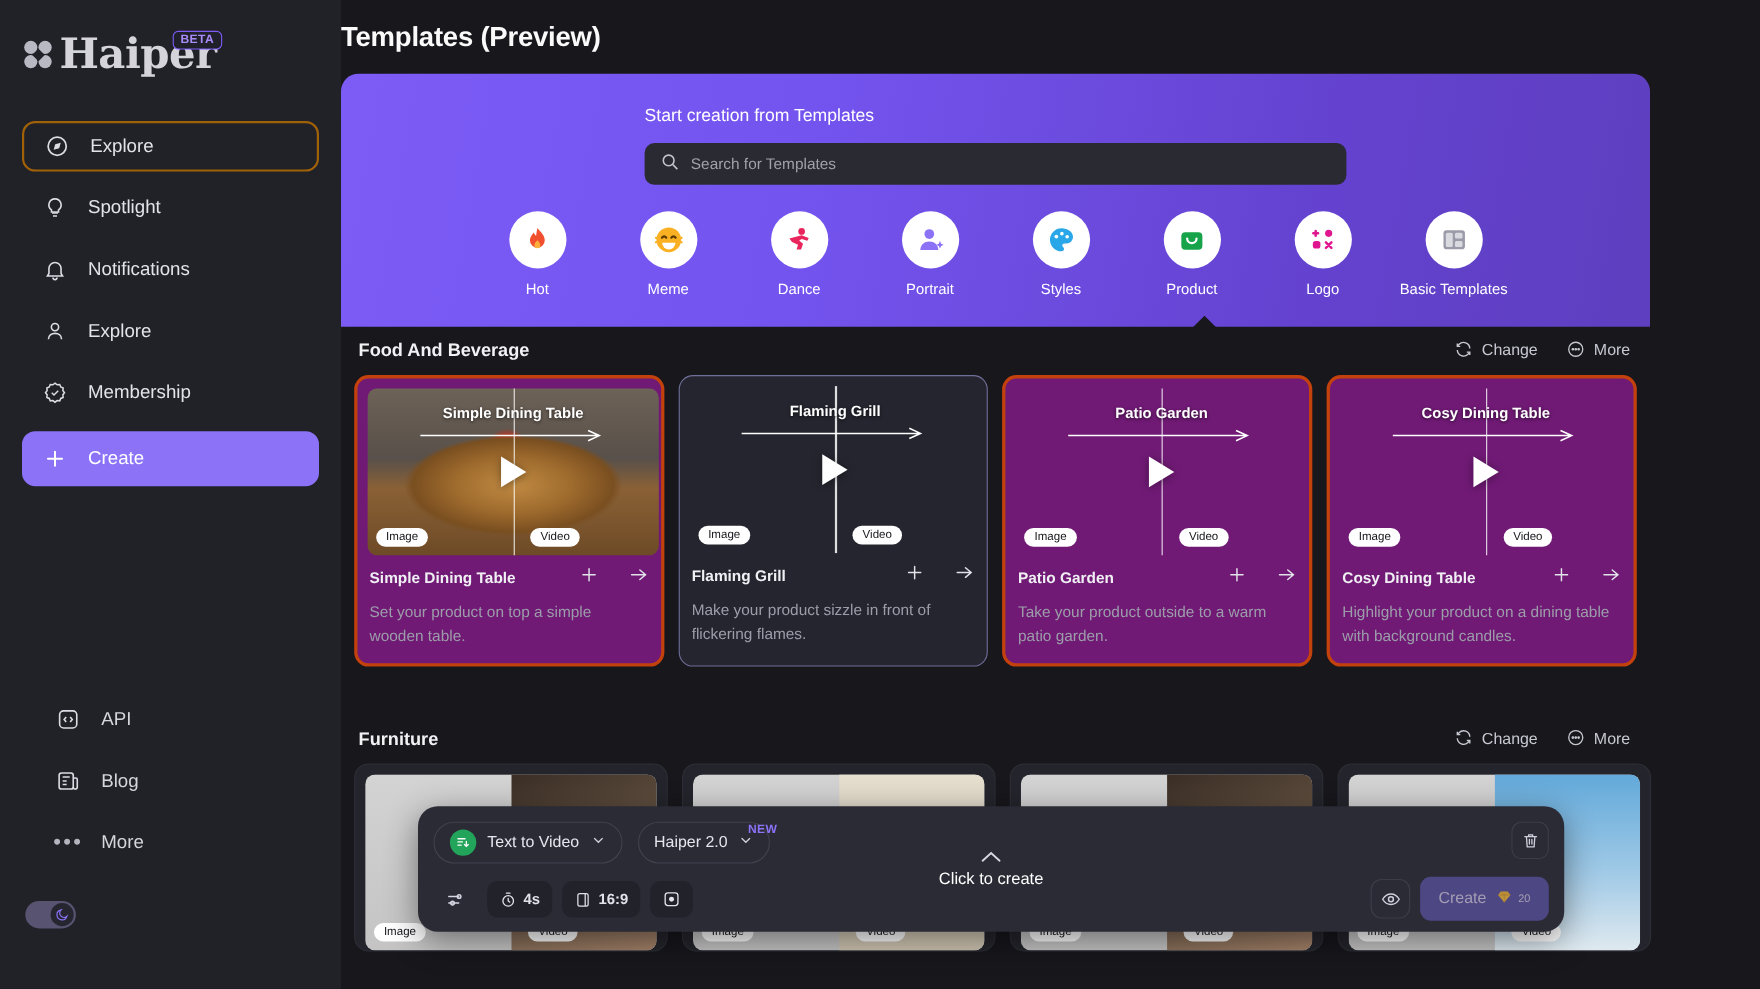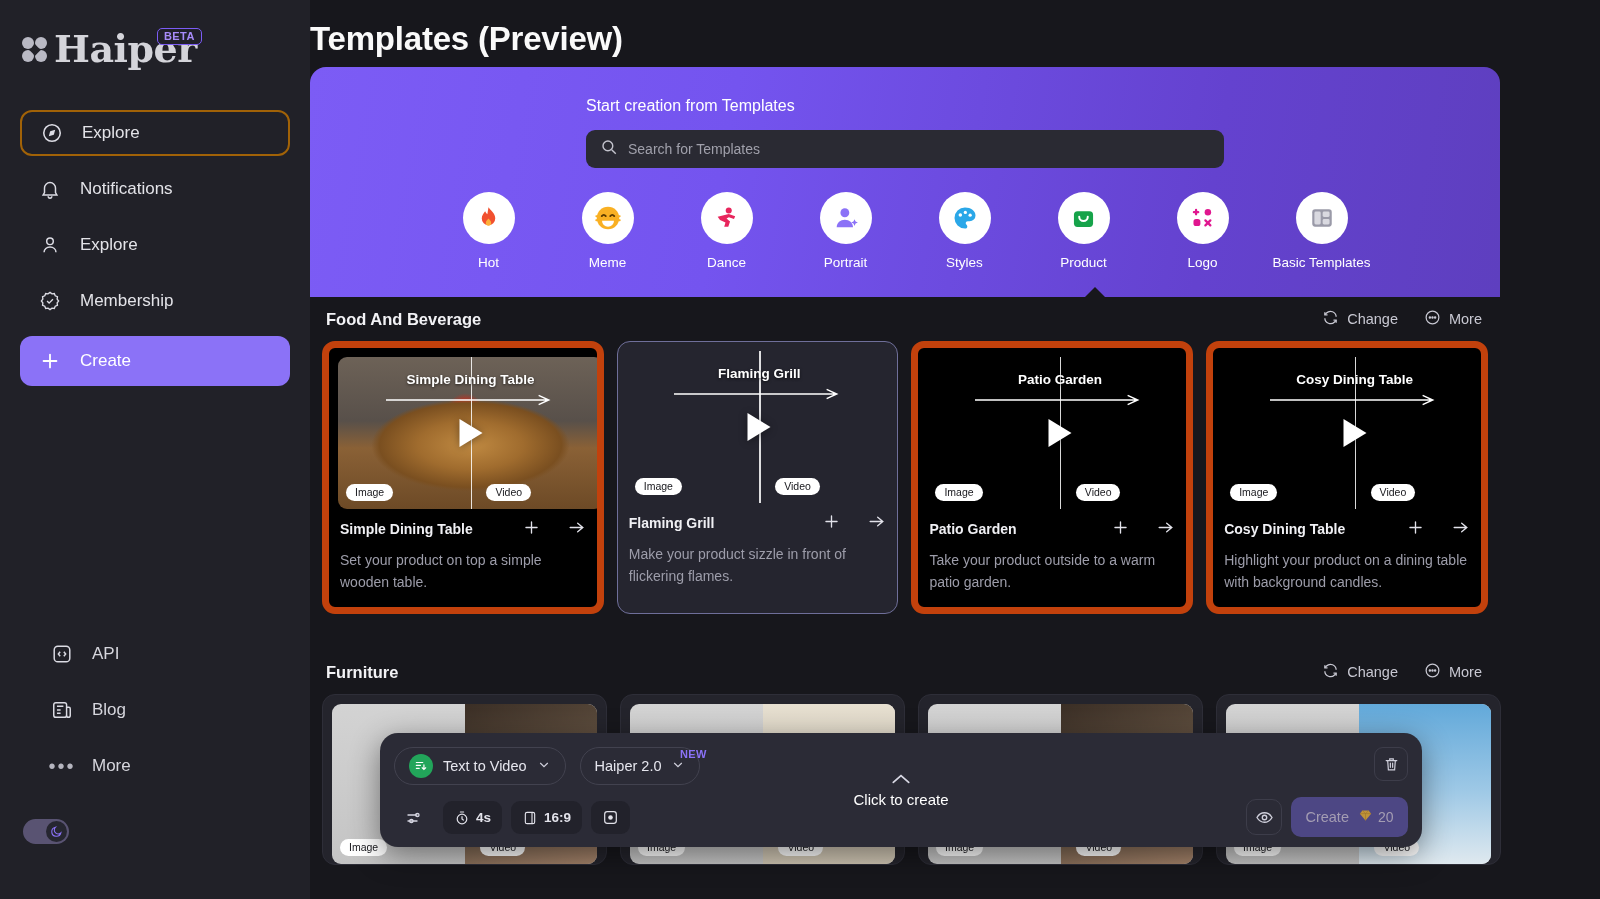--- a/index.html
+++ b/index.html
@@ -60,21 +60,21 @@
     justify-content: flex-end; padding: 0 2px; cursor: pointer;
   }
   .theme-knob {
     width: 21px; height: 21px; border-radius: 50%;
     background: #262630; display: flex; align-items: center; justify-content: center;
   }
 
   
   .main { flex: 1; position: relative; height: 899px; background: #17171c; overflow: hidden; }
   .page-title {
-    font-size: 33px; font-weight: 700; color: #fafafa;
+    font-size: 25px; font-weight: 700; color: #fafafa;
     padding: 20px 0 0 0; margin-left: 0; letter-spacing: -0.2px;
   }
 
   
   .banner {
     position: absolute; left: 0; top: 67px; width: 1190px; height: 230px;
     border-radius: 16px 16px 0 0;
     background: linear-gradient(100deg, #7c5cf5 0%, #7454ef 35%, #6442cf 75%, #5e3fbf 100%);
     overflow: visible;
   }
@@ -101,22 +101,22 @@
 
   
   .section { position: absolute; left: 0; width: 1190px; }
   .sec-head { display: flex; align-items: center; height: 44px; padding: 0 18px 0 16px; }
   .sec-title { font-size: 16.5px; font-weight: 700; color: #f2f2f5; }
   .sec-actions { margin-left: auto; display: flex; gap: 26px; }
   .sec-act { display: flex; align-items: center; gap: 8px; color: #c8c8d2; font-size: 14.5px; cursor: pointer; }
 
   .cards { display: flex; gap: 13px; padding: 0 12px; }
   .card {
-    width: 285px; border-radius: 13px; background: #000000;
-    border: 7px solid #c2410c; padding: 9px 9px 0 9px; overflow: hidden;
+    width: 285px; border-radius: 13px; background: #701a75;
+    border: 3px solid #c2410c; padding: 9px 9px 0 9px; overflow: hidden;
   }
   .card.sel { border: 1px solid #6f6f9a; background: #25252f; }
   .thumb {
     position: relative; width: 265px; height: 152px; border-radius: 9px; overflow: hidden;
   }
   .thumb-img { position: absolute; inset: 0; }
   .cmp-line { position: absolute; top: 0; bottom: 0; width: 1.5px; background: rgba(255,255,255,.85); }
   .thumb-title {
     position: absolute; top: 15px; left: 0; right: 0; text-align: center;
     color: #fff; font-size: 13.5px; font-weight: 700;
@@ -180,21 +180,21 @@
     position: absolute; right: 140px; top: 66px; width: 36px; height: 36px;
     border-radius: 10px; border: 1px solid #3d3d4a;
     display: flex; align-items: center; justify-content: center; cursor: pointer;
   }
   .create-btn {
     position: absolute; right: 14px; top: 64px; height: 40px; width: 117px;
     border-radius: 10px; background: #544c92; opacity: .85;
     display: flex; align-items: center; justify-content: center; gap: 9px;
     color: #b9b1c9; font-size: 14.5px; font-weight: 500; cursor: pointer;
   }
-  .gem-cost { display: flex; align-items: center; gap: 5px; color: #b9b1c9; font-size: 14px; }
+  .gem-cost { display: flex; align-items: center; gap: 5px; color: #b9b1c9; font-size: 10px; }
 
   
   .ph-pancake { background:
      radial-gradient(ellipse 52% 42% at 50% 58%, #c08a42 0%, #a06c2e 38%, #7a4f20 66%, transparent 72%),
      radial-gradient(circle at 48% 36%, #d04a3a 0%, #b03828 7%, transparent 11%),
      linear-gradient(180deg,#6d6257 0%,#58504a 42%,#8a6136 60%,#6d4a26 100%); }
   .ph-burger { background:
      linear-gradient(90deg, #c9c9c9 0%, #c9c9c9 49.6%, #1a0f07 49.6%, #1a0f07 100%),
      #c9c9c9; position: relative; }
   .ph-burger::after { content:''; position:absolute; inset:0;
@@ -249,20 +249,29 @@
           <svg width="22" height="22" viewBox="0 0 24 24" fill="none" stroke="#dcdce4" stroke-width="1.7">
             <circle cx="12" cy="12" r="9"></circle>
               <path d="M15.5 8.5 10 10l-1.5 5.5L14 14z" fill="#dcdce4" stroke="none"></path>
           </svg>
         </span>
         <span>Explore</span>
       </div>
       <div class="nav-item">
         <span class="ico">
           <svg width="22" height="22" viewBox="0 0 24 24" fill="none" stroke="#dcdce4" stroke-width="1.6">
+            <path d="M9 17h6M10 20h4"></path>
+              <path d="M12 3a6 6 0 0 0-3.5 10.9V16h7v-2.1A6 6 0 0 0 12 3z"></path>
+          </svg>
+        </span>
+        <span>Spotlight</span>
+      </div>
+      <div class="nav-item">
+        <span class="ico">
+          <svg width="22" height="22" viewBox="0 0 24 24" fill="none" stroke="#dcdce4" stroke-width="1.6">
             <path d="M18 16V11a6 6 0 1 0-12 0v5l-1.5 2.5h15L18 16z"></path>
               <path d="M10 20a2 2 0 0 0 4 0"></path>
           </svg>
         </span>
         <span>Notifications</span>
       </div>
       <div class="nav-item">
         <span class="ico">
           <svg width="22" height="22" viewBox="0 0 24 24" fill="none" stroke="#dcdce4" stroke-width="1.6">
             <circle cx="12" cy="8" r="3.6"></circle>

